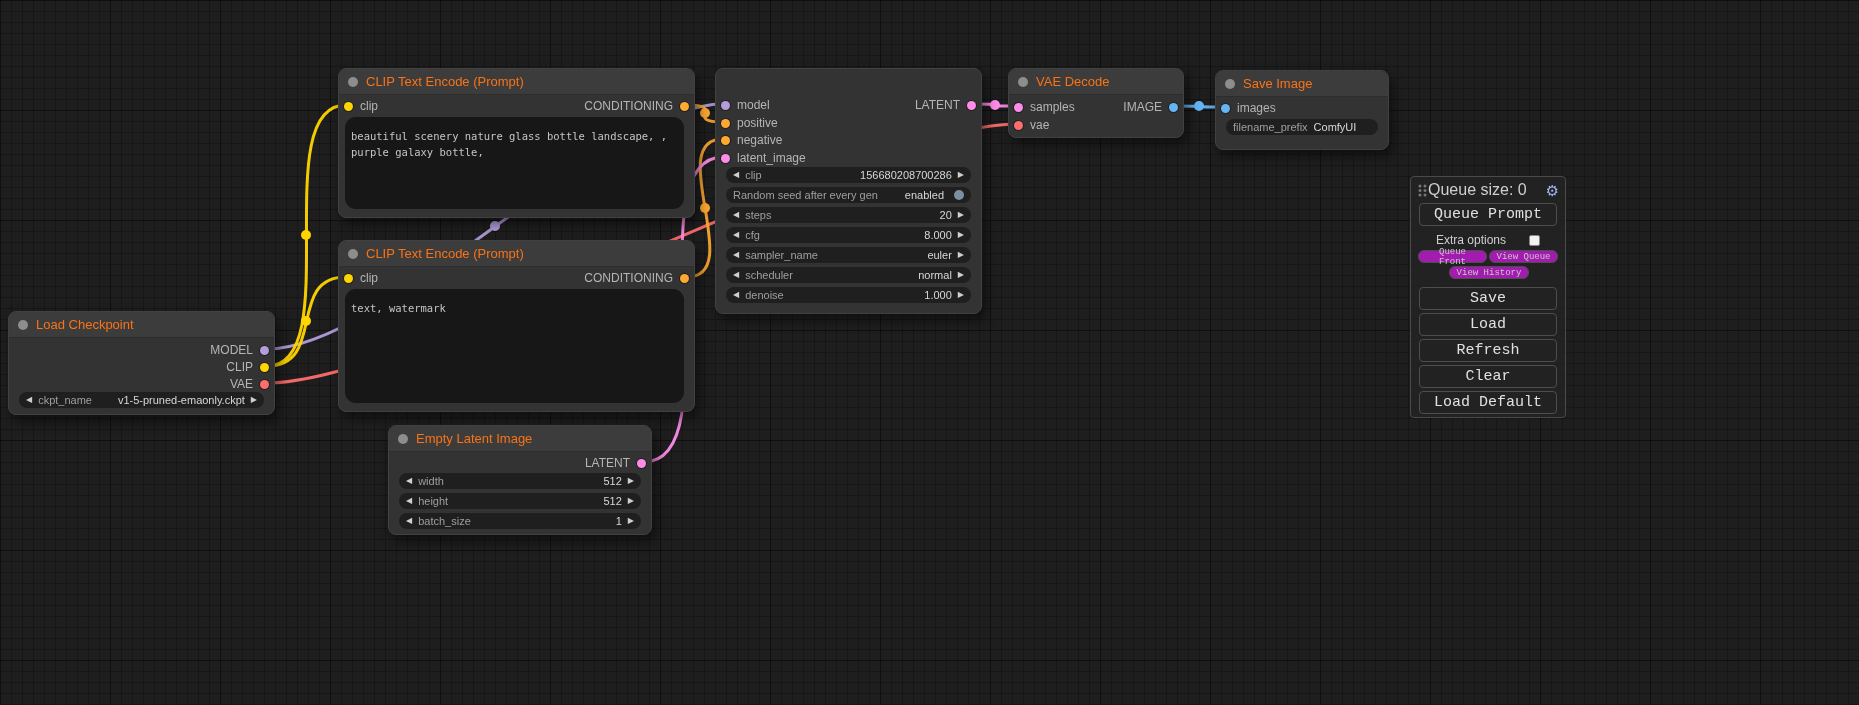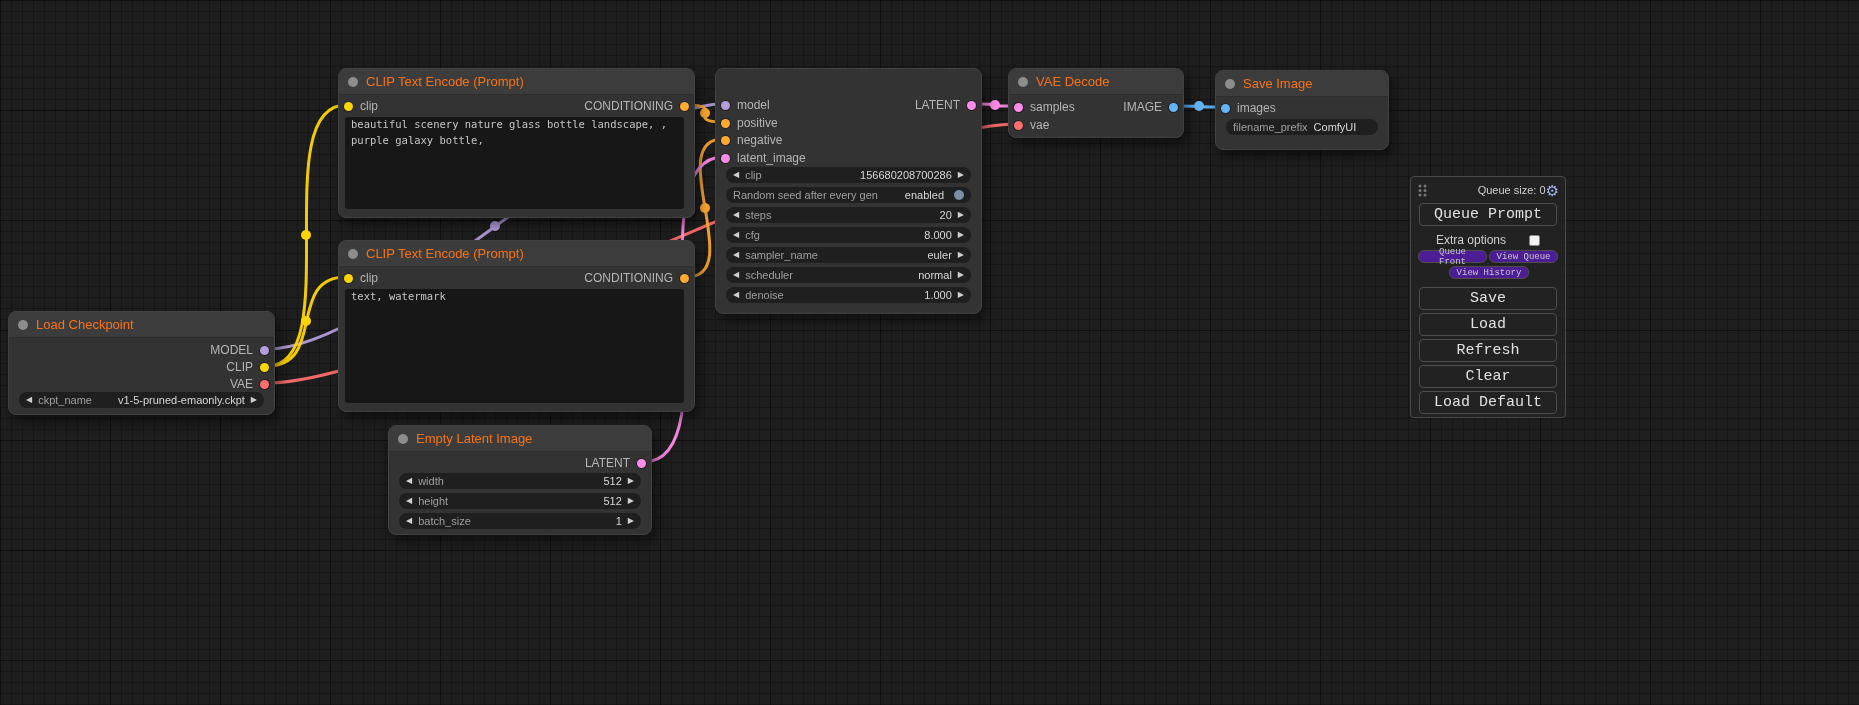--- a/index.html
+++ b/index.html
@@ -38,33 +38,33 @@
   .dot-vae{background:var(--c-vae)}     .dot-cond{background:var(--c-cond)}
   .dot-latent{background:var(--c-latent)} .dot-image{background:var(--c-image)}
 
   .widget{position:absolute;left:10px;right:10px;height:16px;background:#1f1f1f;
           border-radius:8px;display:flex;align-items:center;padding:6px 7px;gap:6px;
           font-size:11px;color:#9f9f9f;white-space:nowrap}
   .widget .arr{font-size:8px;color:#cfcfcf;line-height:1;flex:none}
   .widget .wval{margin-left:auto;color:#d7d7d7}
   .widget .knob{width:10px;height:10px;border-radius:50%;background:#7b8fa3;flex:none;margin-left:4px}
 
-  .ntext{position:absolute;left:6px;right:10px;background:#171717;border-radius:3px;
+  .ntext{position:absolute;left:6px;right:10px;background:#171717;border-radius:11px;
          color:#c5c5c5;font-family:"DejaVu Sans Mono",monospace;font-size:10.5px;
-         line-height:1.5;padding:0 6px;white-space:pre-wrap;overflow:hidden}
+         line-height:1.5;padding:12px 6px;white-space:pre-wrap;overflow:hidden}
 
   .qpanel{position:absolute;left:1410px;top:176px;width:156px;height:242px;
           background:rgba(34,34,34,.93);border:1px solid #4a4a4a;border-radius:4px;z-index:5}
   .qheader{position:absolute;top:4px;left:6px;right:6px;height:18px;display:flex;align-items:center}
-  .qsize{flex:1;text-align:right;font-size:11px;color:#cfcfcf}
+  .qsize{flex:1;text-align:left;font-size:16px;color:#cfcfcf}
   .gear{font-size:15px;color:#9db4f0;line-height:1;cursor:pointer}
   button{font-family:Liberation Mono, monospace;cursor:pointer}
   .qbtn{position:absolute;left:8px;right:8px;height:23px;background:#222;border:1px solid #4d4d4d;
         border-radius:4px;color:#e0e0e0;font-size:15px;display:flex;align-items:center;justify-content:center}
-  .qbtn-sm{position:absolute;height:13px;background:#4c1d95;border:1px solid #4d4d4d;border-radius:6px;
+  .qbtn-sm{position:absolute;height:13px;background:#a21caf;border:1px solid #4d4d4d;border-radius:6px;
            color:#c8c8c8;font-size:9px;display:flex;align-items:center;justify-content:center;padding:0 4px}
   .extra{position:absolute;left:0;right:0;display:flex;align-items:center;justify-content:center;gap:23px;
          font-size:12px;color:#cfcfcf}
   .chk{width:11px;height:11px;background:#f2f2f2;border:1px solid #888;border-radius:2px;display:inline-block}
 </style>
 </head>
 <body>
 
 <svg class="wires" width="1859" height="705">
   <path d="M 267 349 C 387 349 603 104 723 104" stroke="#B39DDB"></path>

